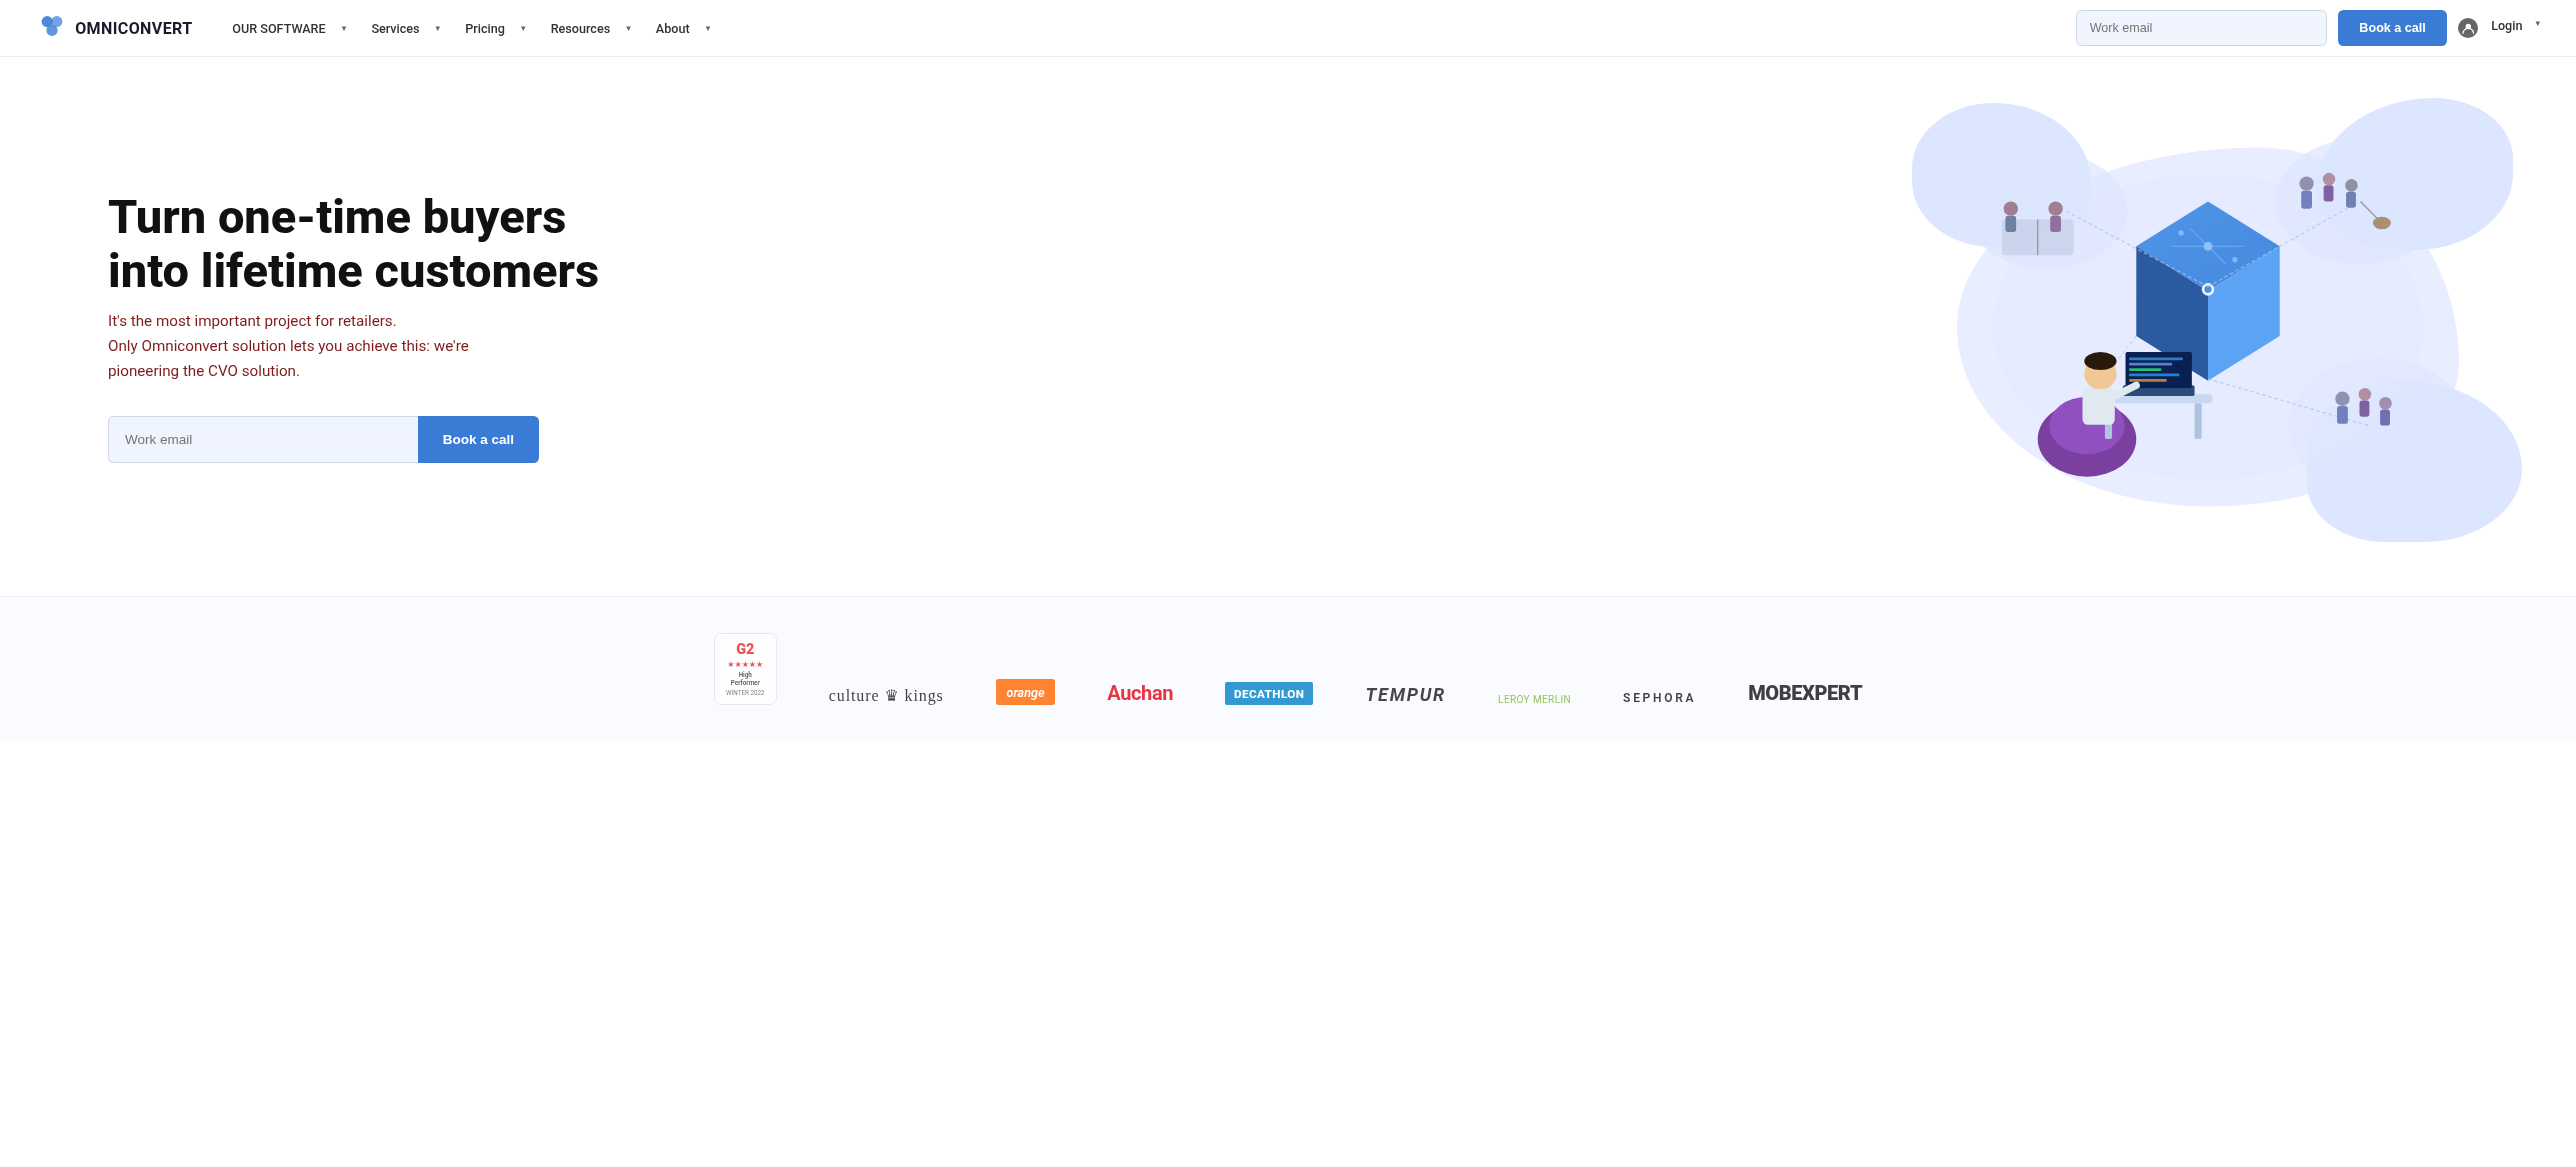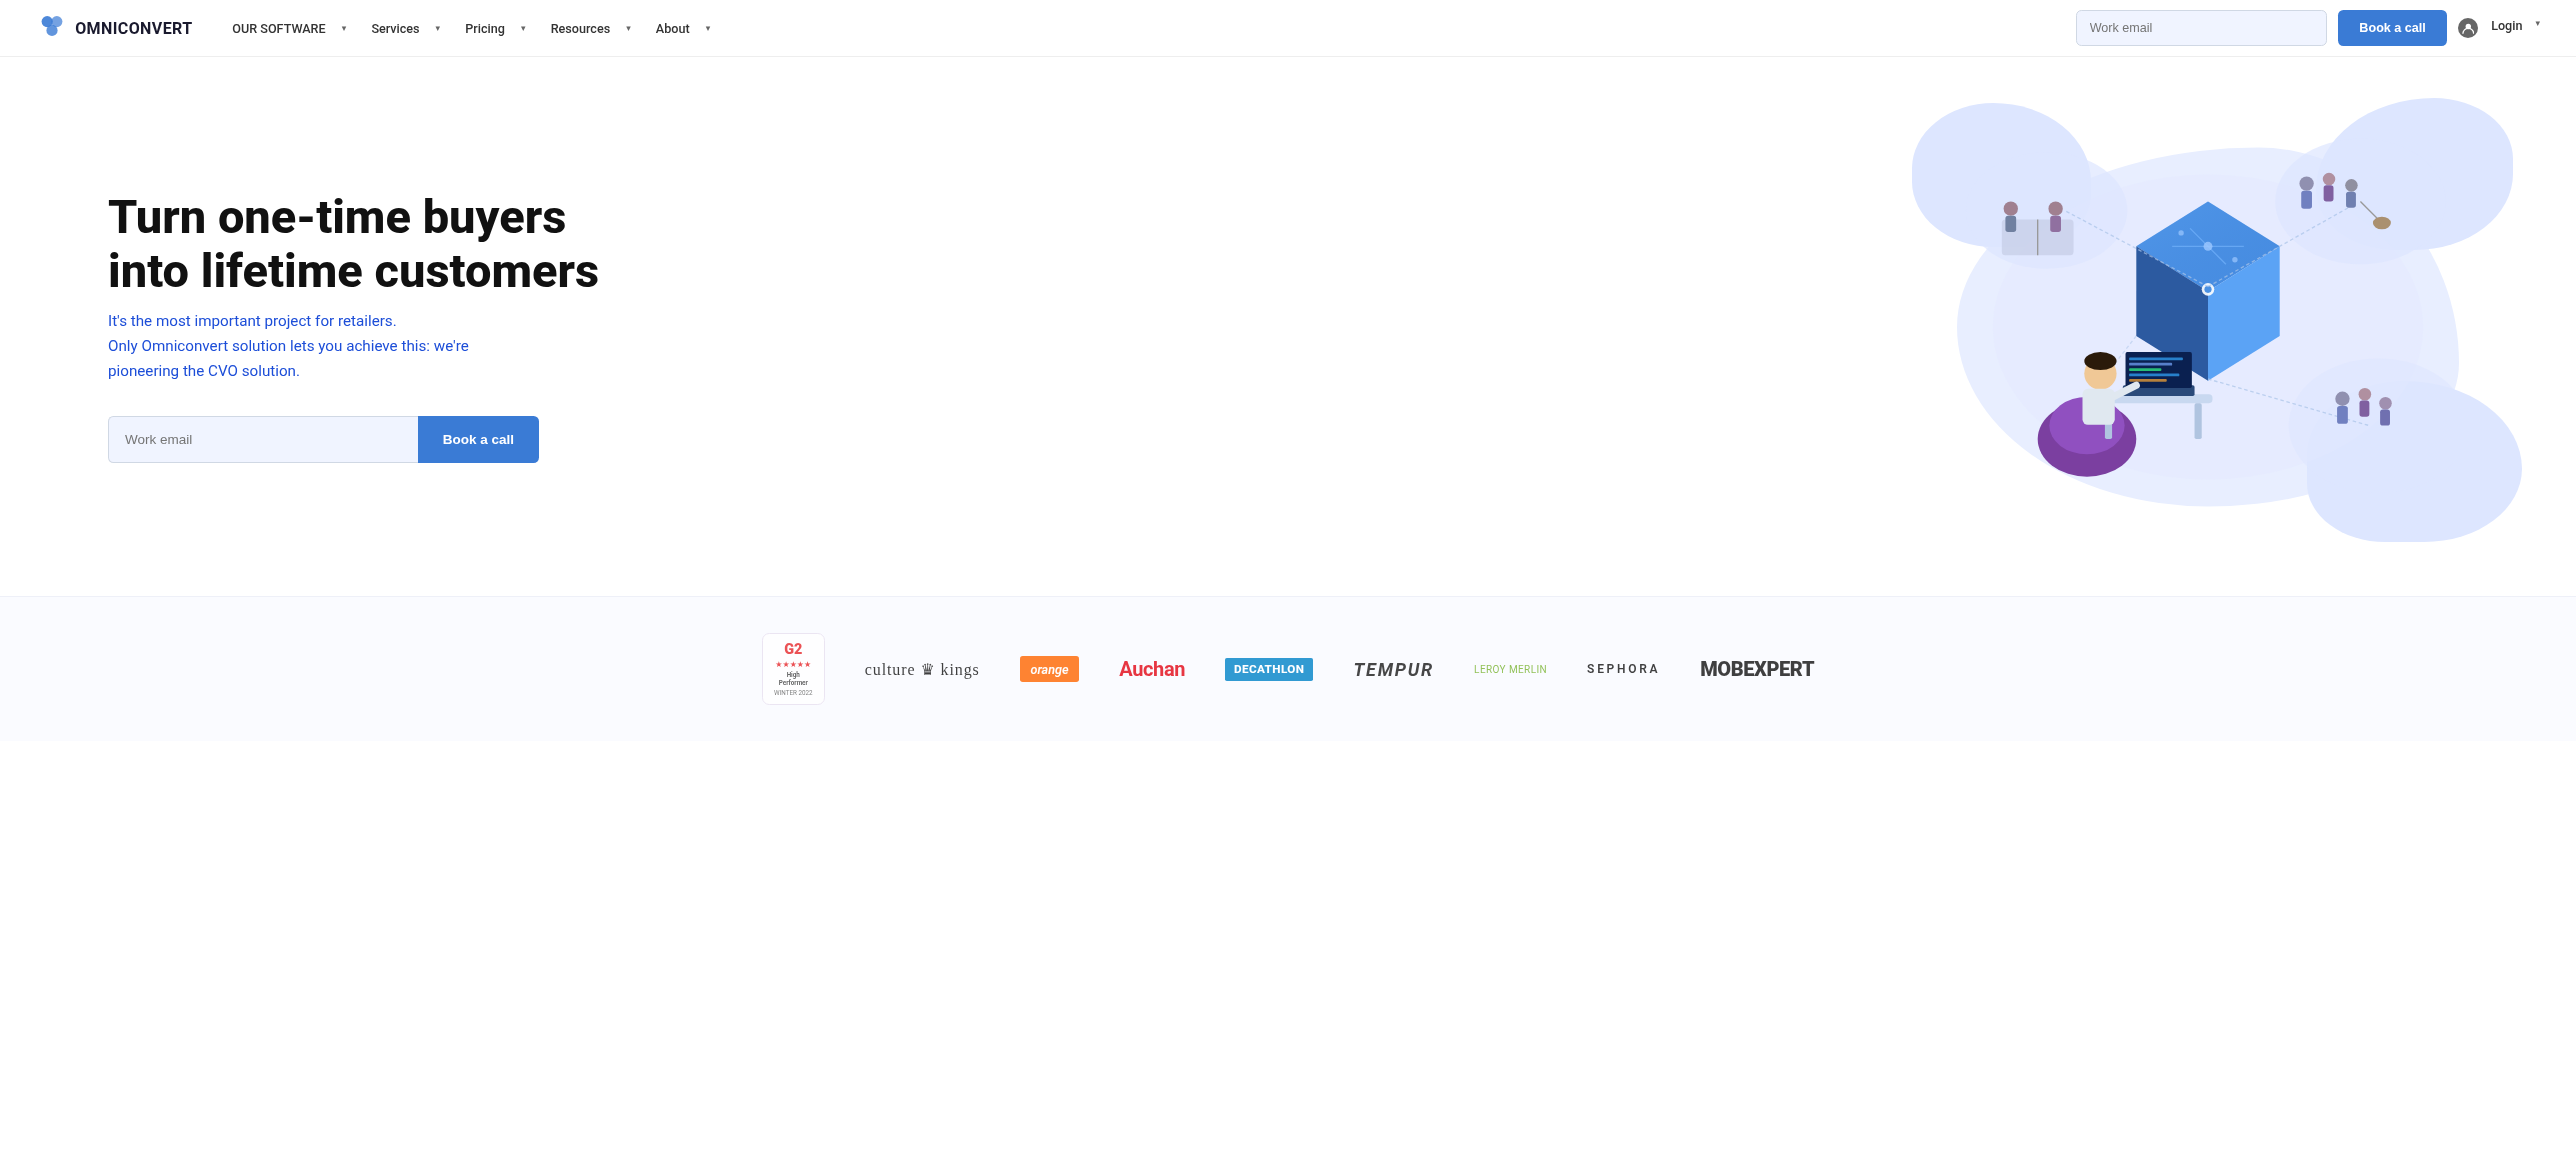--- a/index.html
+++ b/index.html
@@ -121,21 +121,21 @@
     .hero-title {
       font-size: 47px;
       font-weight: 800;
       line-height: 1.15;
       color: #111;
       margin-bottom: 11px;
     }
     .hero-subtitle {
       font-size: 15.2px;
       line-height: 1.65;
-      color: #1d4ed8;
+      color: #7f1d1d;
       margin-bottom: 32px;
       max-width: 413px;
     }
     .hero-cta {
       display: flex;
       align-items: center;
       gap: 0;
       max-width: 431px;
     }
     .email-input-hero {
@@ -230,23 +230,23 @@
     }
 
     
     .logos-bar {
       padding: 36px 72px;
       background: #fafbff;
       border-top: 0.9px solid #eef0f8;
     }
     .logos-inner {
       display: flex;
-      align-items: center;
+      align-items: flex-end;
       justify-content: center;
-      gap: 40px;
+      gap: 52px;
       flex-wrap: wrap;
     }
     .logo-item {
       display: flex;
       align-items: center;
       opacity: 0.8;
     }
 
     
     .g2-badge {

